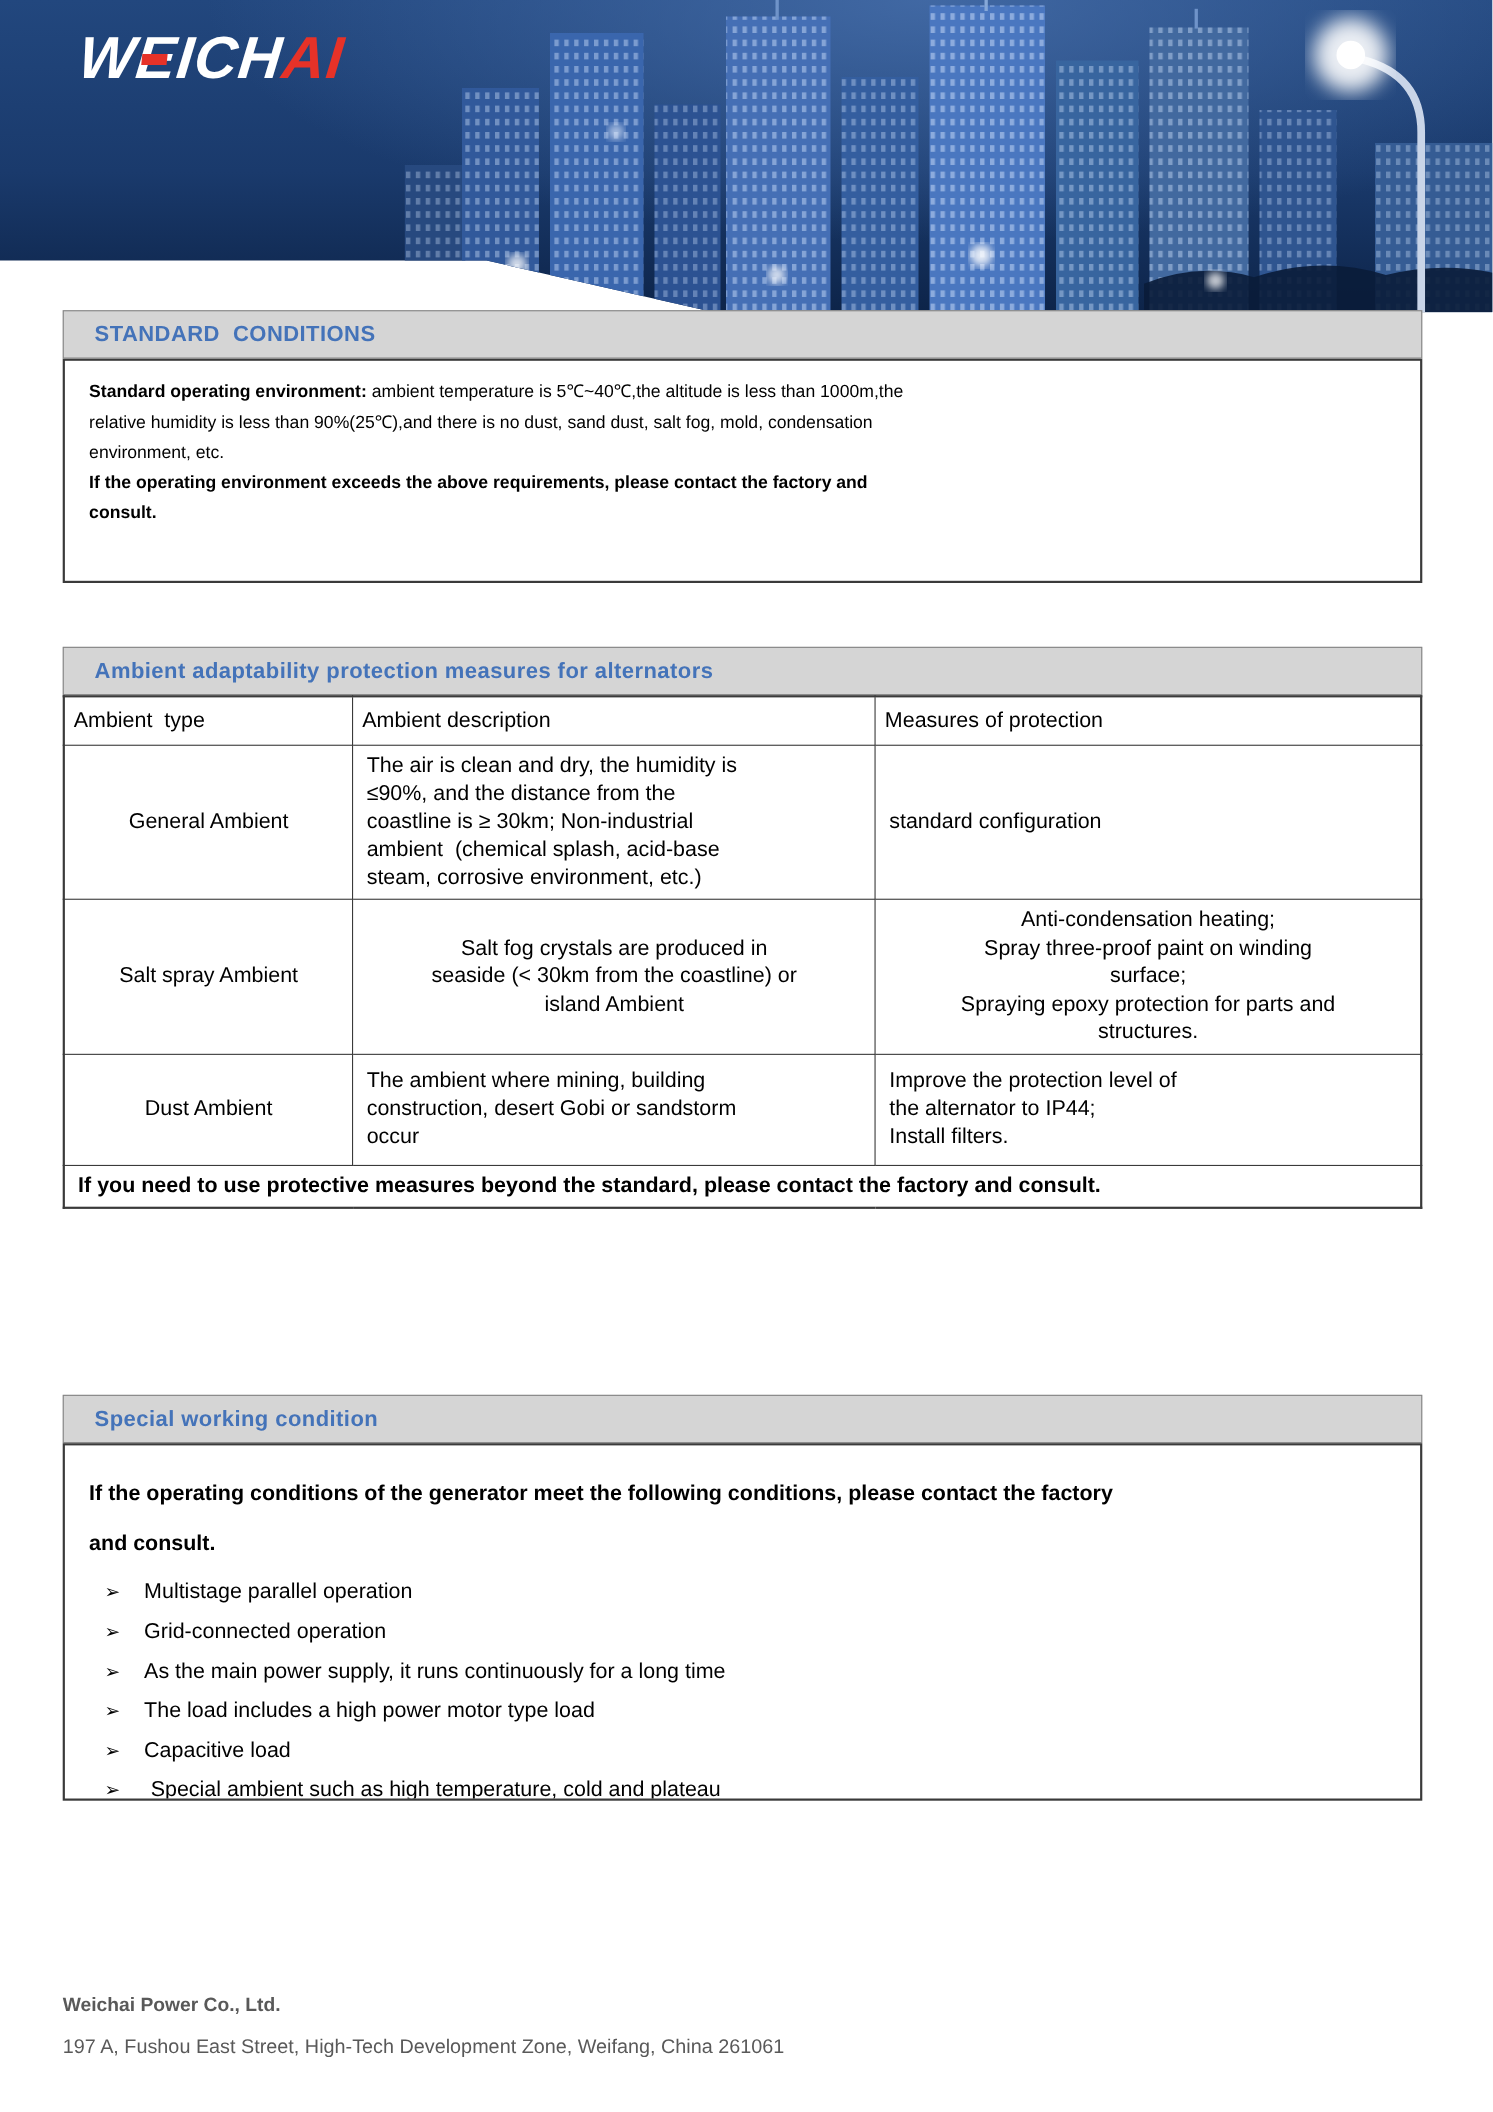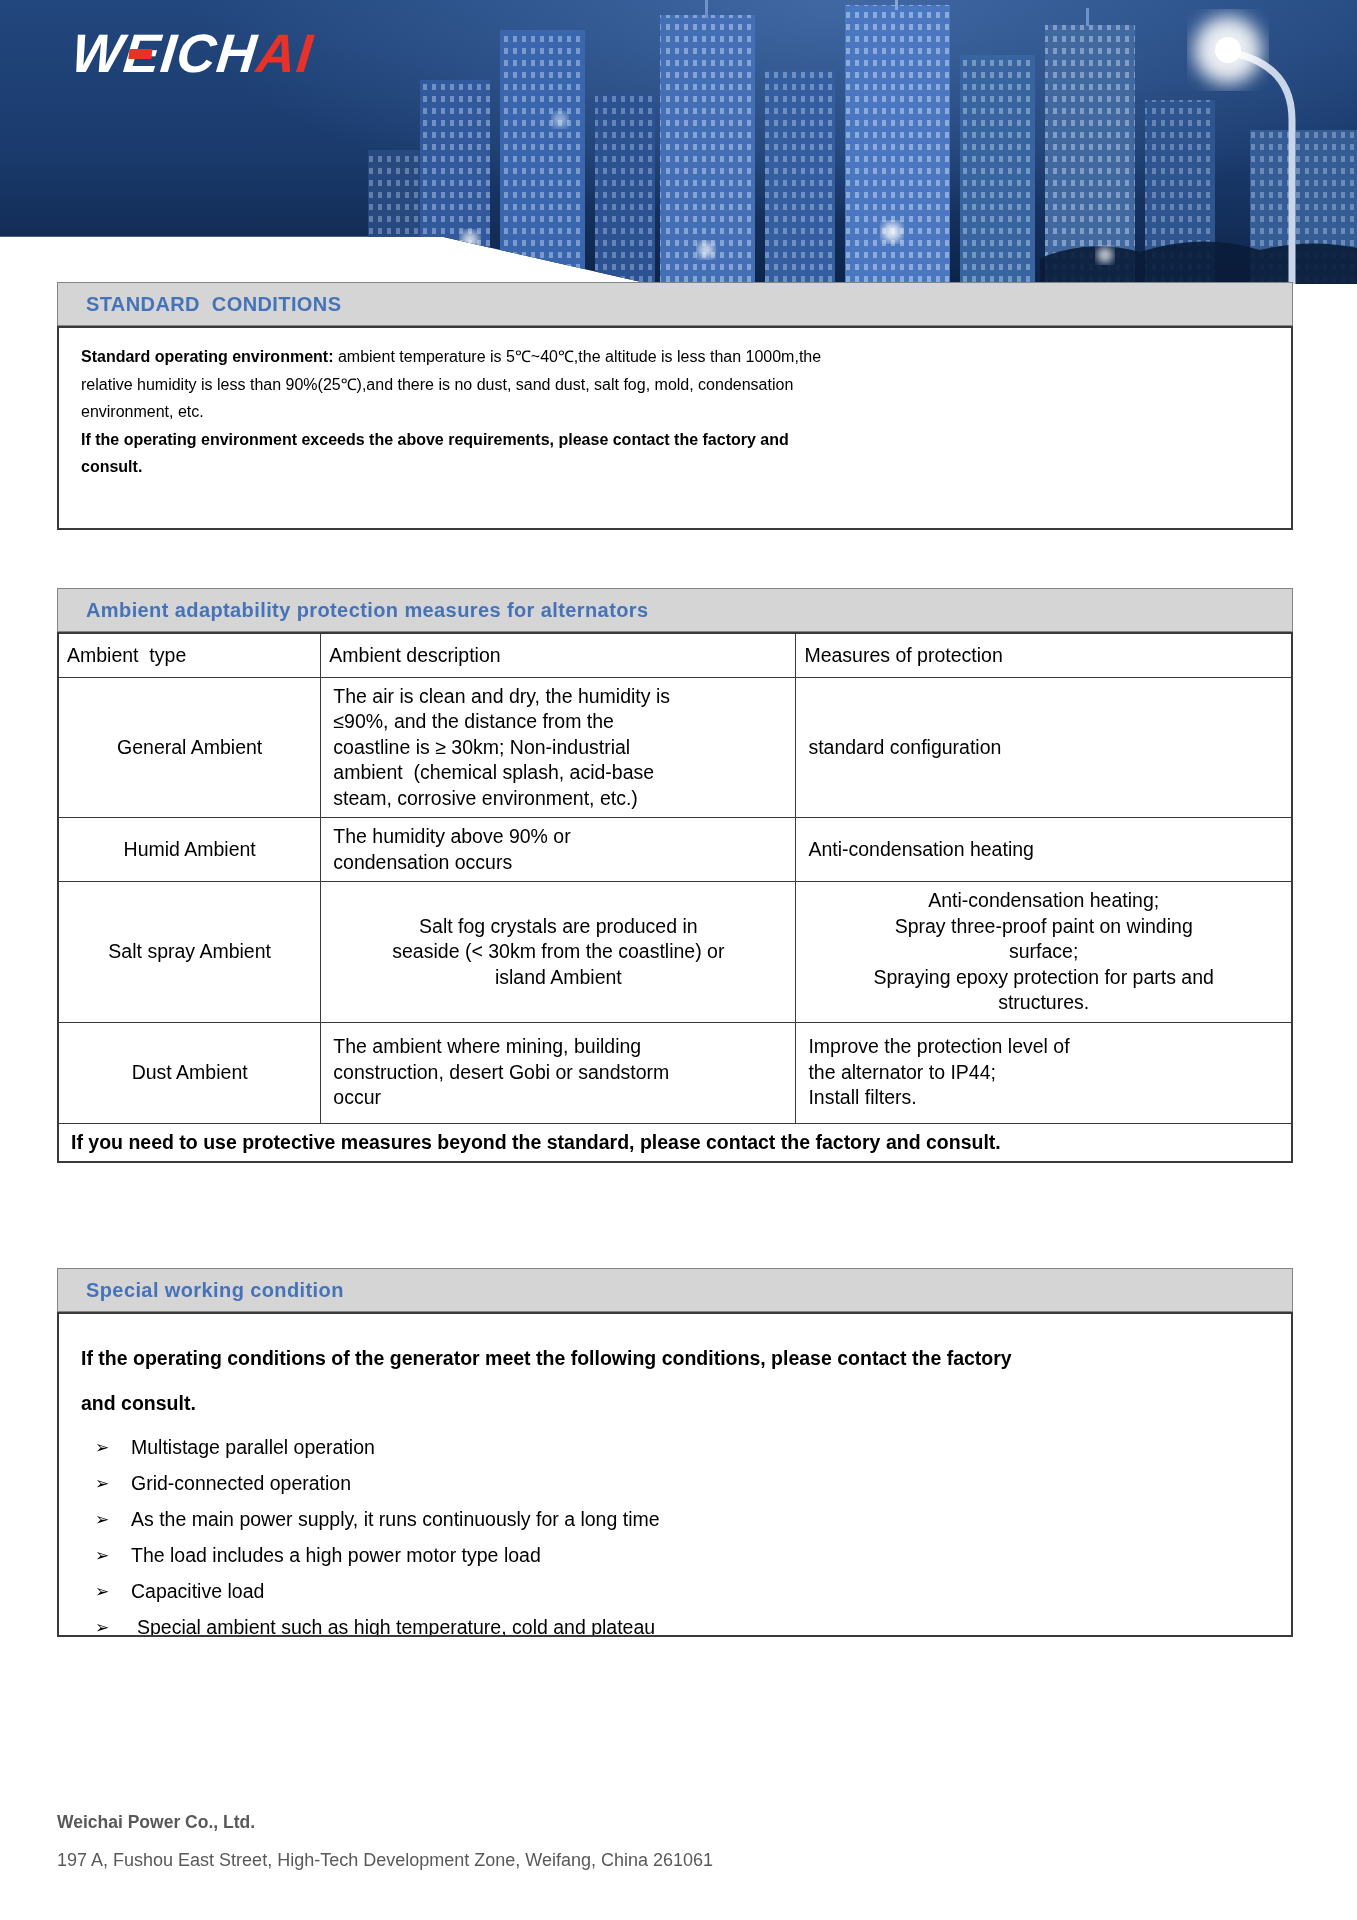--- a/index.html
+++ b/index.html
@@ -169,26 +169,20 @@
       </tr>
       <tr class="r1">
         <td class="col-type">General Ambient</td>
         <td class="prewrap">The air is clean and dry, the humidity is
 ≤90%, and the distance from the
 coastline is ≥ 30km; Non-industrial
 ambient  (chemical splash, acid-base
 steam, corrosive environment, etc.)</td>
         <td class="prewrap">standard configuration</td>
       </tr>
-      <tr class="r2">
-        <td class="col-type">Humid Ambient</td>
-        <td class="prewrap">The humidity above 90% or
-condensation occurs</td>
-        <td class="prewrap">Anti-condensation heating</td>
-      </tr>
       <tr class="r3">
         <td class="col-type">Salt spray Ambient</td>
         <td class="prewrap">Salt fog crystals are produced in
 seaside (&lt; 30km from the coastline) or
 island Ambient</td>
         <td class="prewrap">Anti-condensation heating;
 Spray three-proof paint on winding
 surface;
 Spraying epoxy protection for parts and
 structures.</td>

